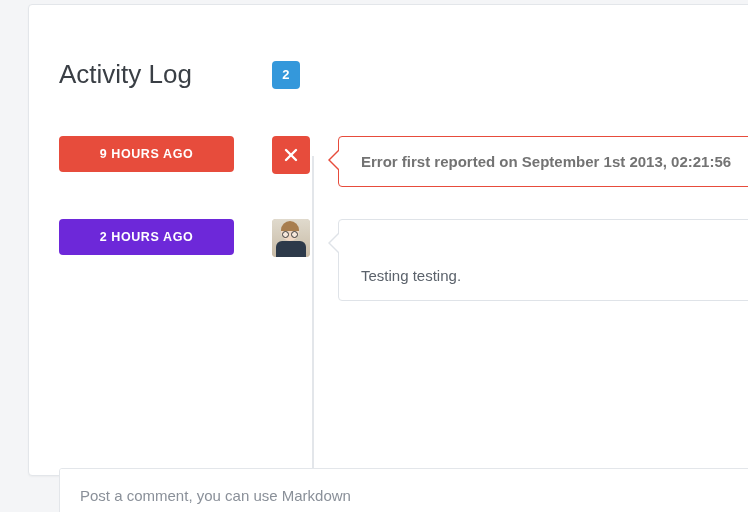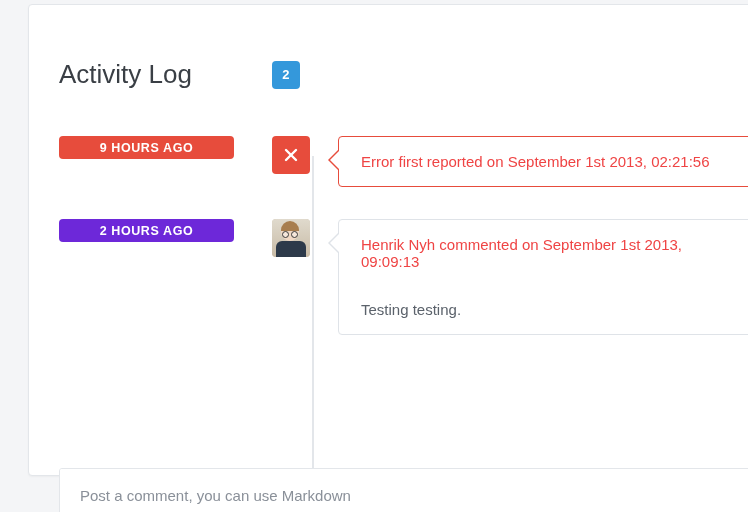--- a/index.html
+++ b/index.html
@@ -58,21 +58,21 @@
 
   
   .entry {
     position: relative;
     display: flex;
     align-items: flex-start;
     margin-bottom: 32px;
   }
   
   .time-pill {
-    width: 175px; height: 23px;
+    width: 175px; height: 36px;
     border-radius: 4px;
     color: #fff;
     font-size: 12.5px;
     font-weight: 700;
     letter-spacing: 0.6px;
     display: flex; align-items: center; justify-content: center;
     text-transform: uppercase;
   }
   .pill-red   { background: #e74c3c; }
   .pill-gray  { background: #6d28d9; }
@@ -161,22 +161,22 @@
     border-left: none;
     border-right-color: #fff;
   }
   .bubble-red {
     border-color: #e74c3c;
   }
   .bubble-red::before { border-right-color: #e74c3c; }
   .bubble-red::after  { border-right-color: #fff; }
 
   .bubble .headline {
-    color: #ef4444;
-    font-weight: 400;
+    color: #737373;
+    font-weight: 700;
     font-size: 15px;
   }
   .bubble .body {
     margin-top: 31px;
     color: #5b626b;
     font-size: 15px;
   }
 
   
   .compose {
@@ -229,21 +229,20 @@
       <div class="time-pill pill-gray">2 HOURS AGO</div>
       <div class="gap1"></div>
       <div class="avatar">
         <div class="bg"></div>
         <div class="body"></div>
         <div class="head"></div>
         <div class="hair"></div>
         <div class="glasses"></div>
       </div>
       <div class="bubble">
-        <div class="headline">Henrik Nyh commented on September 1st 2013, 09:09:13</div>
         <div class="body">Testing testing.</div>
       </div>
     </div>
 
     <div class="compose">
       <textarea placeholder="Post a comment, you can use Markdown" style=""></textarea>
       
     </div>
 
   </div>

